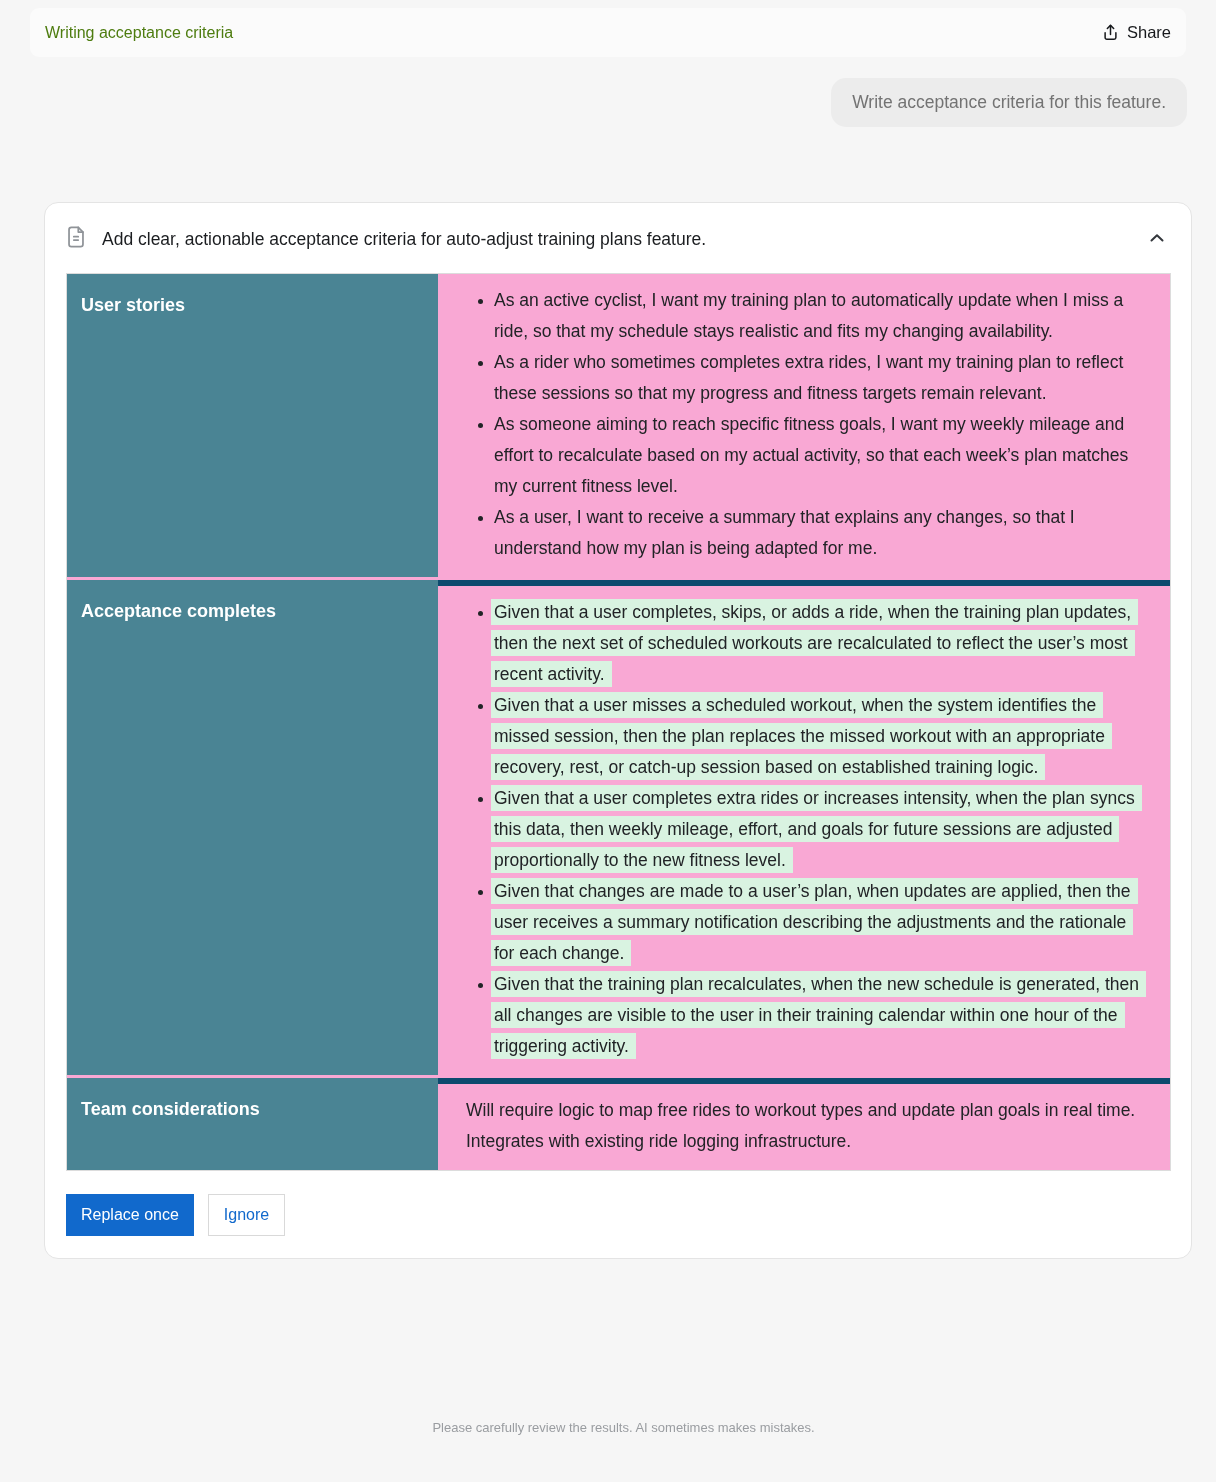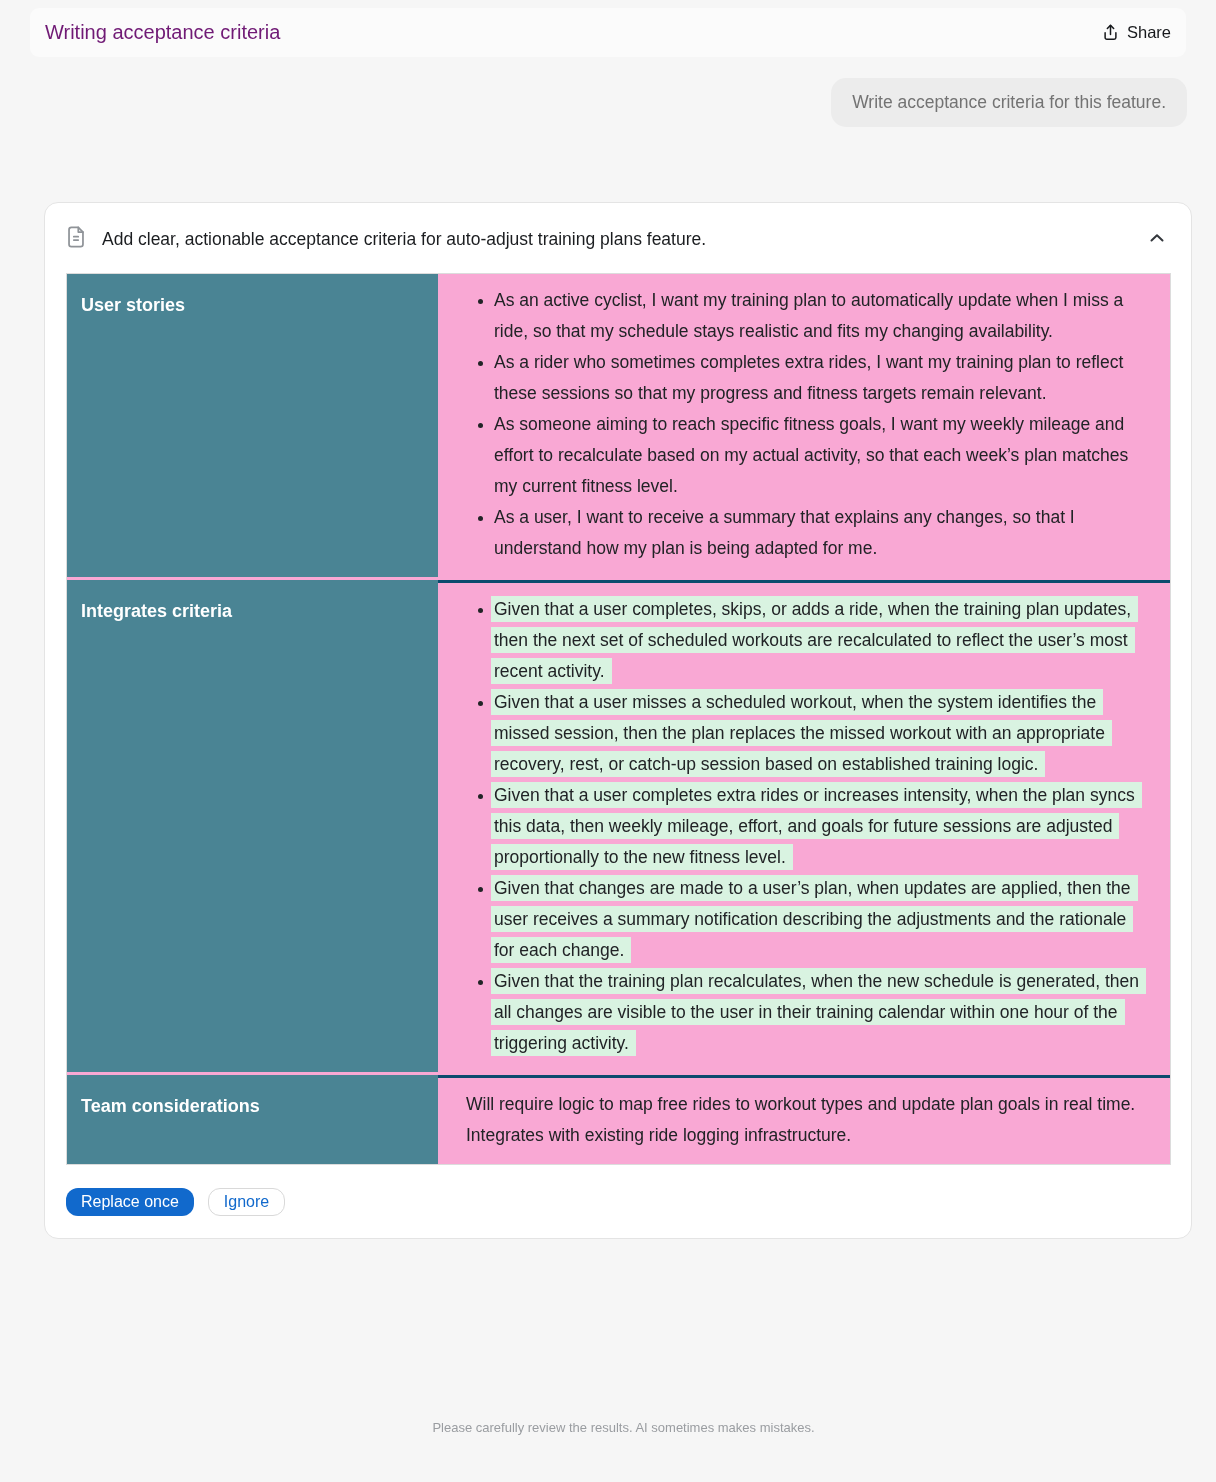--- a/index.html
+++ b/index.html
@@ -12,21 +12,21 @@
   }
 
   
   .topbar {
     position: absolute; top: 8px; left: 30px; right: 30px; height: 49px;
     background: var(--topbar-bg, #fbfbfb);
     border-radius: 9px;
     display: flex; align-items: center; justify-content: space-between;
     padding: 0 15px;
   }
-  .topbar-title { font-size: 20px; color: #701a75; }
+  .topbar-title { font-size: 16px; color: #4d7c0f; }
   .share-btn {
     display: flex; align-items: flex-end; gap: 7px;
     background: none; border: none; cursor: pointer;
     font-family: inherit; font-size: 16.5px; color: #17191c;
   }
   .share-btn svg { display: block; }
 
   
   .chat-row {
     position: absolute; top: 78px; left: 30px; right: 29px;
@@ -57,21 +57,21 @@
   .chevron { color: #33373c; display: flex; cursor: pointer; }
 
   
   .table {
     margin: 5px 20px 0 21px;
     border: 1px solid #dcdcdc;
     background: #f9a8d4;
   }
   .t-row { display: flex; }
   .t-row + .t-row { margin-top: 3px; }
-  .t-row + .t-row .t-cell { border-top: 3px solid #0c4a6e; }
+  .t-row + .t-row .t-cell { border-top: 6px solid #0c4a6e; }
   .t-label {
     flex: 0 0 371px; width: 371px;
     background: var(--teal-header, #4a8494);
     color: #ffffff; font-weight: bold; font-size: 18px; line-height: 24px;
     padding: 19px 16px 16px 14px;
   }
   .t-cell {
     flex: 1;
     font-size: 17.5px; line-height: 31px; color: #212326;
     padding: 11px 24px 13px 0;
@@ -80,21 +80,21 @@
   .t-cell li::marker { color: #212326; font-size: 15px; }
   .t-text { padding-left: 16px; margin-left: 12px; }
   .hl {
     background: var(--highlight-green, #d9f3e1);
     padding: 3px 7px 3px 3px; margin-left: -3px;
     -webkit-box-decoration-break: clone; box-decoration-break: clone;
   }
 
   
   .actions { display: flex; gap: 14px; padding: 23px 0 0 21px; }
-  .btn { font-family: inherit; font-size: 16px; border-radius: 12px; height: 28px;
+  .btn { font-family: inherit; font-size: 16px; border-radius: 0; height: 42px;
          padding: 0 15px; cursor: pointer; }
   .btn-primary {
     background: var(--primary-blue, #1169cc); color: #ffffff; border: none;
   }
   .btn-secondary {
     background: #ffffff; color: var(--primary-blue, #1169cc);
     border: 1px solid #d9d9d9;
   }
 
   
@@ -149,21 +149,21 @@
         <div class="t-cell">
           <ul>
             <li><span>As an active cyclist, I want my training plan to automatically update when I miss a ride, so that my schedule stays realistic and fits my changing availability.</span></li>
             <li><span>As a rider who sometimes completes extra rides, I want my training plan to reflect these sessions so that my progress and fitness targets remain relevant.</span></li>
             <li><span>As someone aiming to reach specific fitness goals, I want my weekly mileage and effort to recalculate based on my actual activity, so that each week’s plan matches my current fitness level.</span></li>
             <li><span>As a user, I want to receive a summary that explains any changes, so that I understand how my plan is being adapted for me.</span></li>
           </ul>
         </div>
       </div>
       <div class="t-row">
-        <div class="t-label">Integrates criteria</div>
+        <div class="t-label">Acceptance completes</div>
         <div class="t-cell">
           <ul>
             <li><span class="hl">Given that a user completes, skips, or adds a ride, when the training plan updates, then the next set of scheduled workouts are recalculated to reflect the user’s most recent activity.</span></li>
             <li><span class="hl">Given that a user misses a scheduled workout, when the system identifies the missed session, then the plan replaces the missed workout with an appropriate recovery, rest, or catch-up session based on established training logic.</span></li>
             <li><span class="hl">Given that a user completes extra rides or increases intensity, when the plan syncs this data, then weekly mileage, effort, and goals for future sessions are adjusted proportionally to the new fitness level.</span></li>
             <li><span class="hl">Given that changes are made to a user’s plan, when updates are applied, then the user receives a summary notification describing the adjustments and the rationale for each change.</span></li>
             <li><span class="hl">Given that the training plan recalculates, when the new schedule is generated, then all changes are visible to the user in their training calendar within one hour of the triggering activity.</span></li>
           </ul>
         </div>
       </div>

